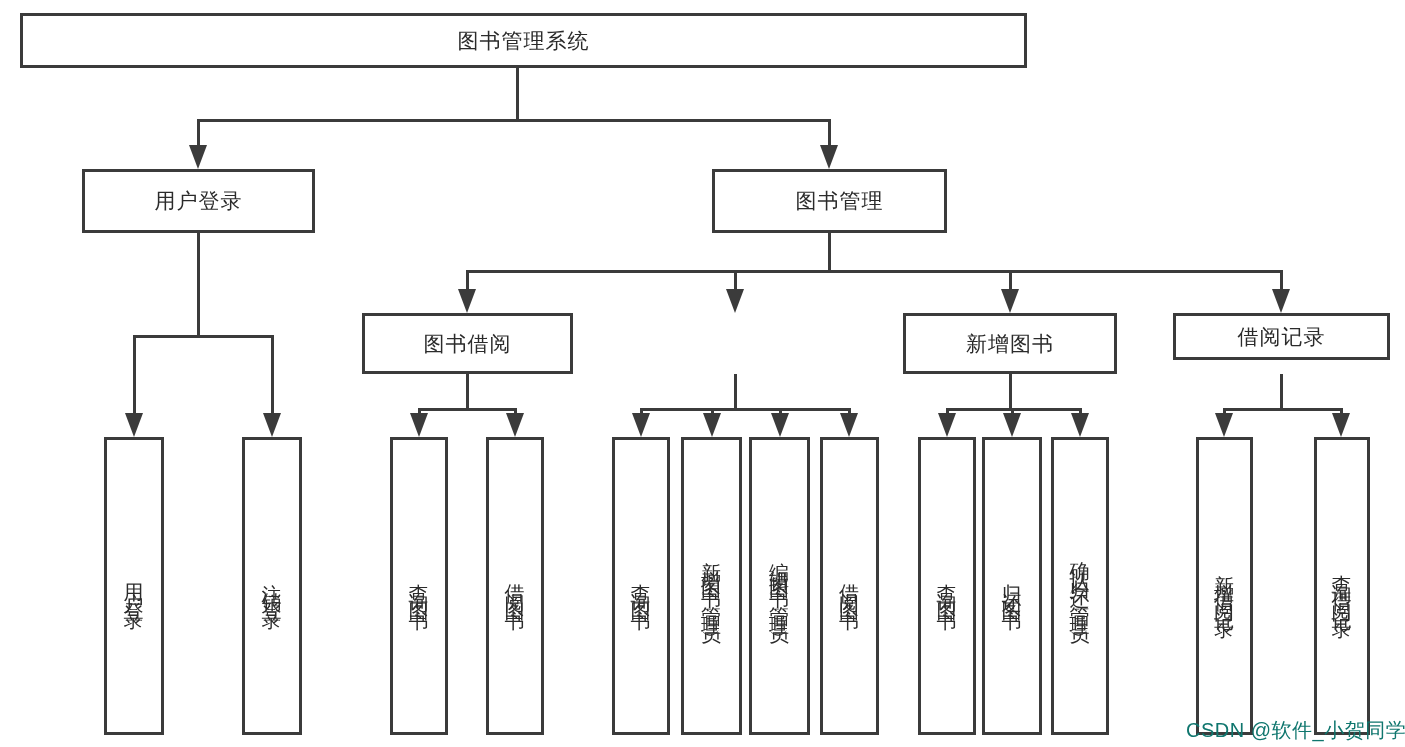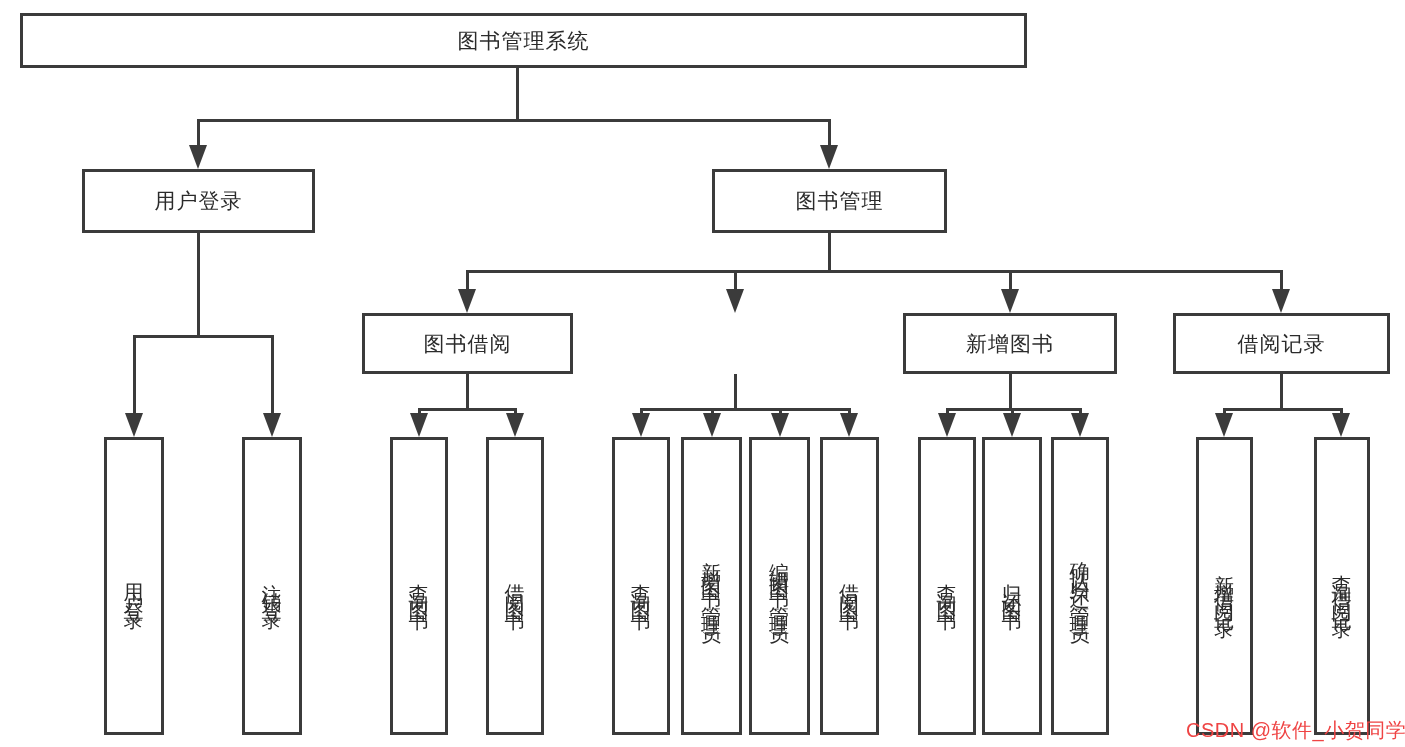--- a/index.html
+++ b/index.html
@@ -21,21 +21,21 @@
   .hline, .vline { position:absolute; background:#3b3b3b; z-index:1; }
   .hline { height:3px; }
   .vline { width:3px; }
   .ahead {
     position:absolute; width:0; height:0; z-index:1;
     border-left:9px solid transparent; border-right:9px solid transparent;
     border-top:24px solid #3b3b3b;
   }
   .watermark {
     position:absolute; left:1186px; top:717px; z-index:5;
-    font-size:20px; color:#ef4444; white-space:nowrap; letter-spacing:0.5px;
+    font-size:20px; color:#0f766e; white-space:nowrap; letter-spacing:0.5px;
   }
 </style>
 </head>
 <body>
 
 <div class="canvas">
 
   <div class="box" style="left:20px; top:13px; width:1007px; height:55px;">
     <span>图书管理系统</span>
   </div>
@@ -46,21 +46,21 @@
   <div class="box" style="left:712px; top:169px; width:235px; height:64px;padding-left:20px;">
     <span>图书管理</span>
   </div>
 
   <div class="box" style="left:362px; top:313px; width:211px; height:61px;">
     <span>图书借阅</span>
   </div>
   <div class="box" style="left:903px; top:313px; width:214px; height:61px;">
     <span>新增图书</span>
   </div>
-  <div class="box" style="left:1173px; top:313px; width:217px; height:61px;">
+  <div class="box" style="left:1173px; top:313px; width:217px; height:47px;">
     <span>借阅记录</span>
   </div>
 
   <div class="box leaf" style="left:104px; top:437px; width:60px; height:298px;">
     <span class="vtext">用户登录</span>
   </div>
   <div class="box leaf" style="left:242px; top:437px; width:60px; height:298px;">
     <span class="vtext">注销登录</span>
   </div>
 

